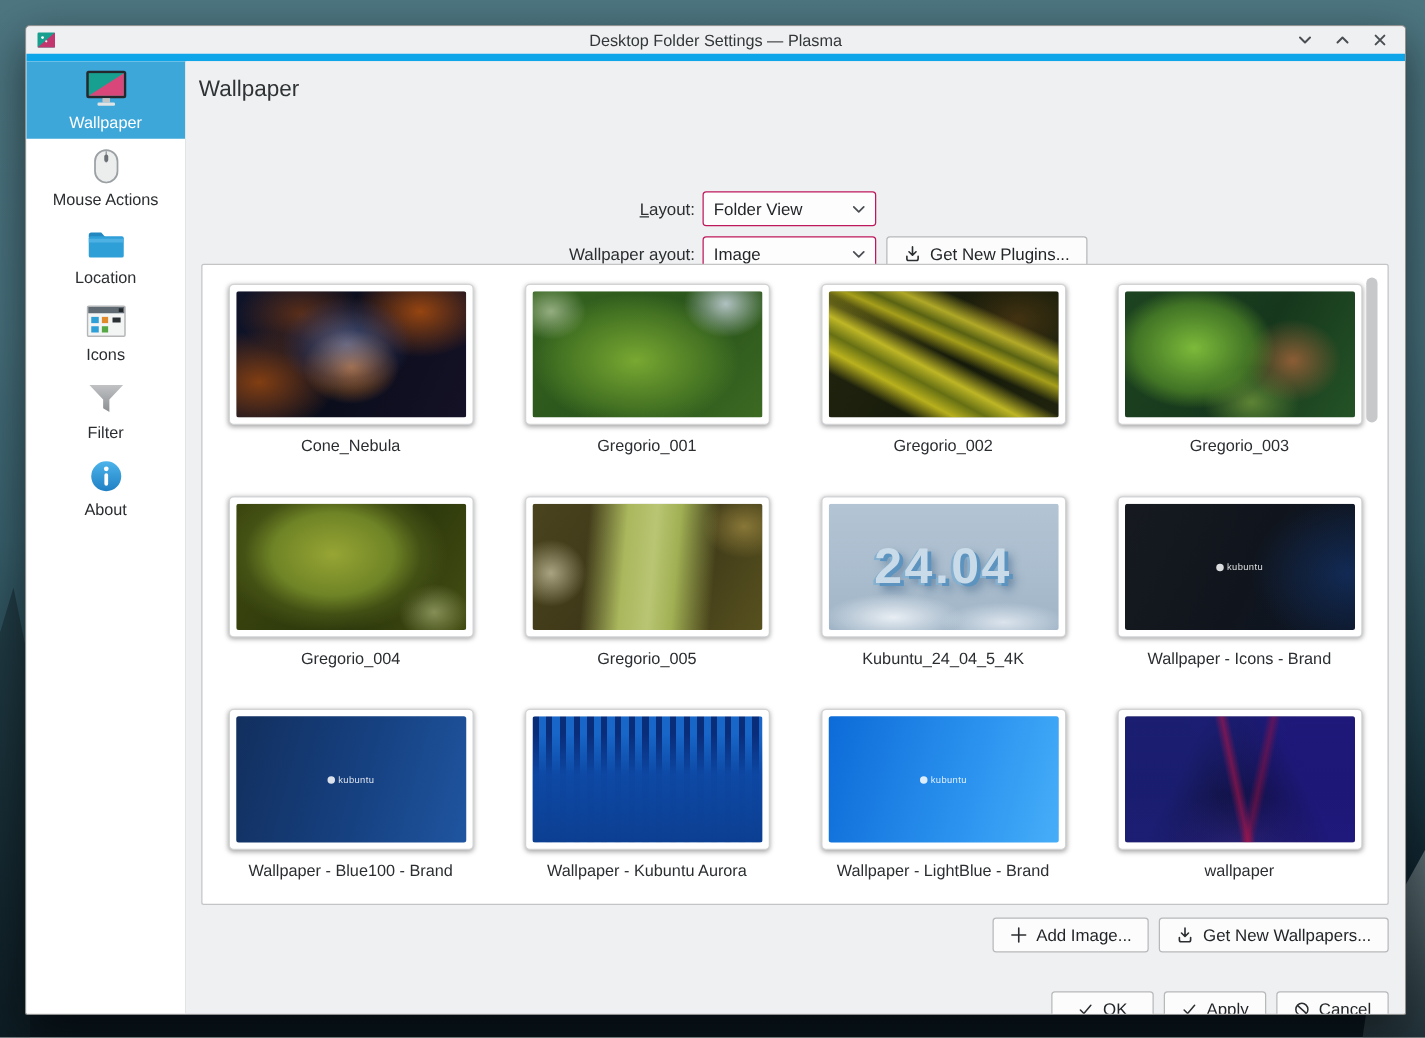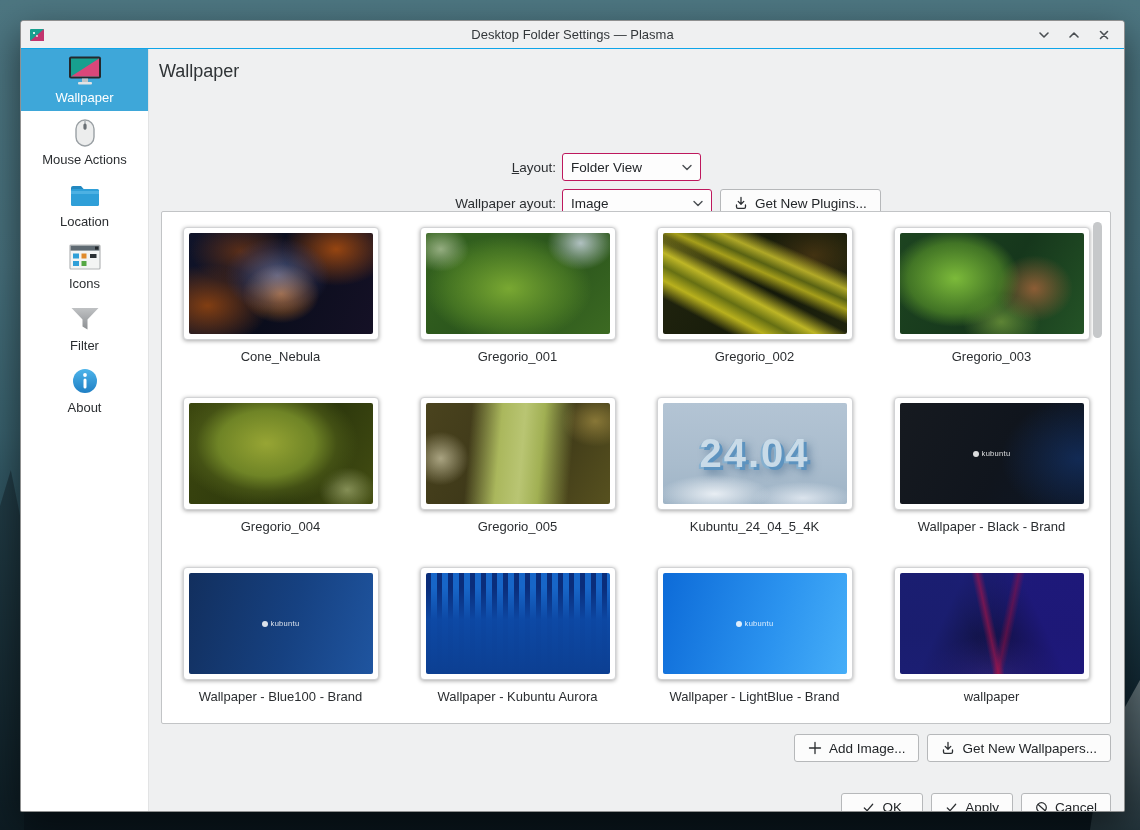--- a/index.html
+++ b/index.html
@@ -12,21 +12,21 @@
   }
   .ridge-left{position:absolute;left:0;top:470px;width:24px;height:360px;
     background:linear-gradient(180deg,#223d47,#0d1c23);clip-path:polygon(0 10%,45% 0,100% 18%,100% 100%,0 100%);}
   .mountain-right{position:absolute;right:0;bottom:0;width:50px;height:150px;
     background:linear-gradient(180deg,#5d6e74,#23343b);clip-path:polygon(100% 0,25% 45%,0 100%,100% 100%);}
 
   
   .window{position:absolute;left:20px;top:20px;width:1105px;height:792px;
     background:#eff0f1;border:1px solid rgba(0,0,0,.4);border-radius:4px 4px 2px 2px;
     box-shadow:0 14px 38px rgba(0,0,0,.55);display:flex;flex-direction:column;overflow:hidden;}
-  .titlebar{height:28px;flex:0 0 28px;background:#eff0f1;border-bottom:1px solid #0ea5e9;
+  .titlebar{height:28px;flex:0 0 28px;background:#eff0f1;border-bottom:6px solid #0ea5e9;
     display:flex;align-items:center;position:relative;}
   .tb-icon{margin-left:8px;width:16px;height:16px;flex:0 0 16px;}
   .tb-title{position:absolute;left:0;right:0;text-align:center;font-size:13px;color:#33373a;}
   .tb-controls{margin-left:auto;display:flex;align-items:center;gap:17px;padding-right:14px;z-index:2;}
   .tb-btn{width:13px;height:13px;display:flex;align-items:center;justify-content:center;cursor:default;}
   .tb-btn svg{stroke:#4a4e52;stroke-width:1.6;fill:none;stroke-linecap:round;stroke-linejoin:round;}
 
   .body-row{flex:1;display:flex;min-height:0;}
 
   
@@ -252,21 +252,21 @@
           <label class="flabel"><span></span><span class="mn">L</span><span>ayout:</span></label>
           <div class="combo" style="width:139px">
             <span>Folder View</span>
             <svg class="chev" viewBox="0 0 10 7">
                 <path d="M1 1.5 L5 5.5 L9 1.5"></path>
               </svg>
           </div>
         </div>
         <div class="frow">
           <label class="flabel">Wallpaper ayout:</label>
-          <div class="combo" style="width:150px">
+          <div class="combo" style="width:139px">
             <span>Image</span>
             <svg class="chev" viewBox="0 0 10 7">
                 <path d="M1 1.5 L5 5.5 L9 1.5"></path>
               </svg>
           </div>
           <button class="btn" style="margin-left:8px">
             <svg viewBox="0 0 14 14" width="14" height="14">
               <path d="M7 1.5 V8 M4.2 5.4 L7 8.2 L9.8 5.4"></path>
               <path d="M2.5 9 v2 a1.4 1.4 0 0 0 1.4 1.4 h6.2 a1.4 1.4 0 0 0 1.4 -1.4 v-2"></path>
             </svg>
@@ -333,21 +333,21 @@
           </figure>
           <figure class="wp-cell">
             <div class="thumb">
               <div class="art art-black-brand">
                   <span class="kb-logo">
                     <i class="dot"></i>
                     <em>kubuntu</em>
                   </span>
                 </div>
             </div>
-            <figcaption class="wp-cap">Wallpaper - Black - Brand</figcaption>
+            <figcaption class="wp-cap">Wallpaper - Icons - Brand</figcaption>
           </figure>
 
           <figure class="wp-cell">
             <div class="thumb">
               <div class="art art-blue100">
                   <span class="kb-logo">
                     <i class="dot"></i>
                     <em>kubuntu</em>
                   </span>
                 </div>

